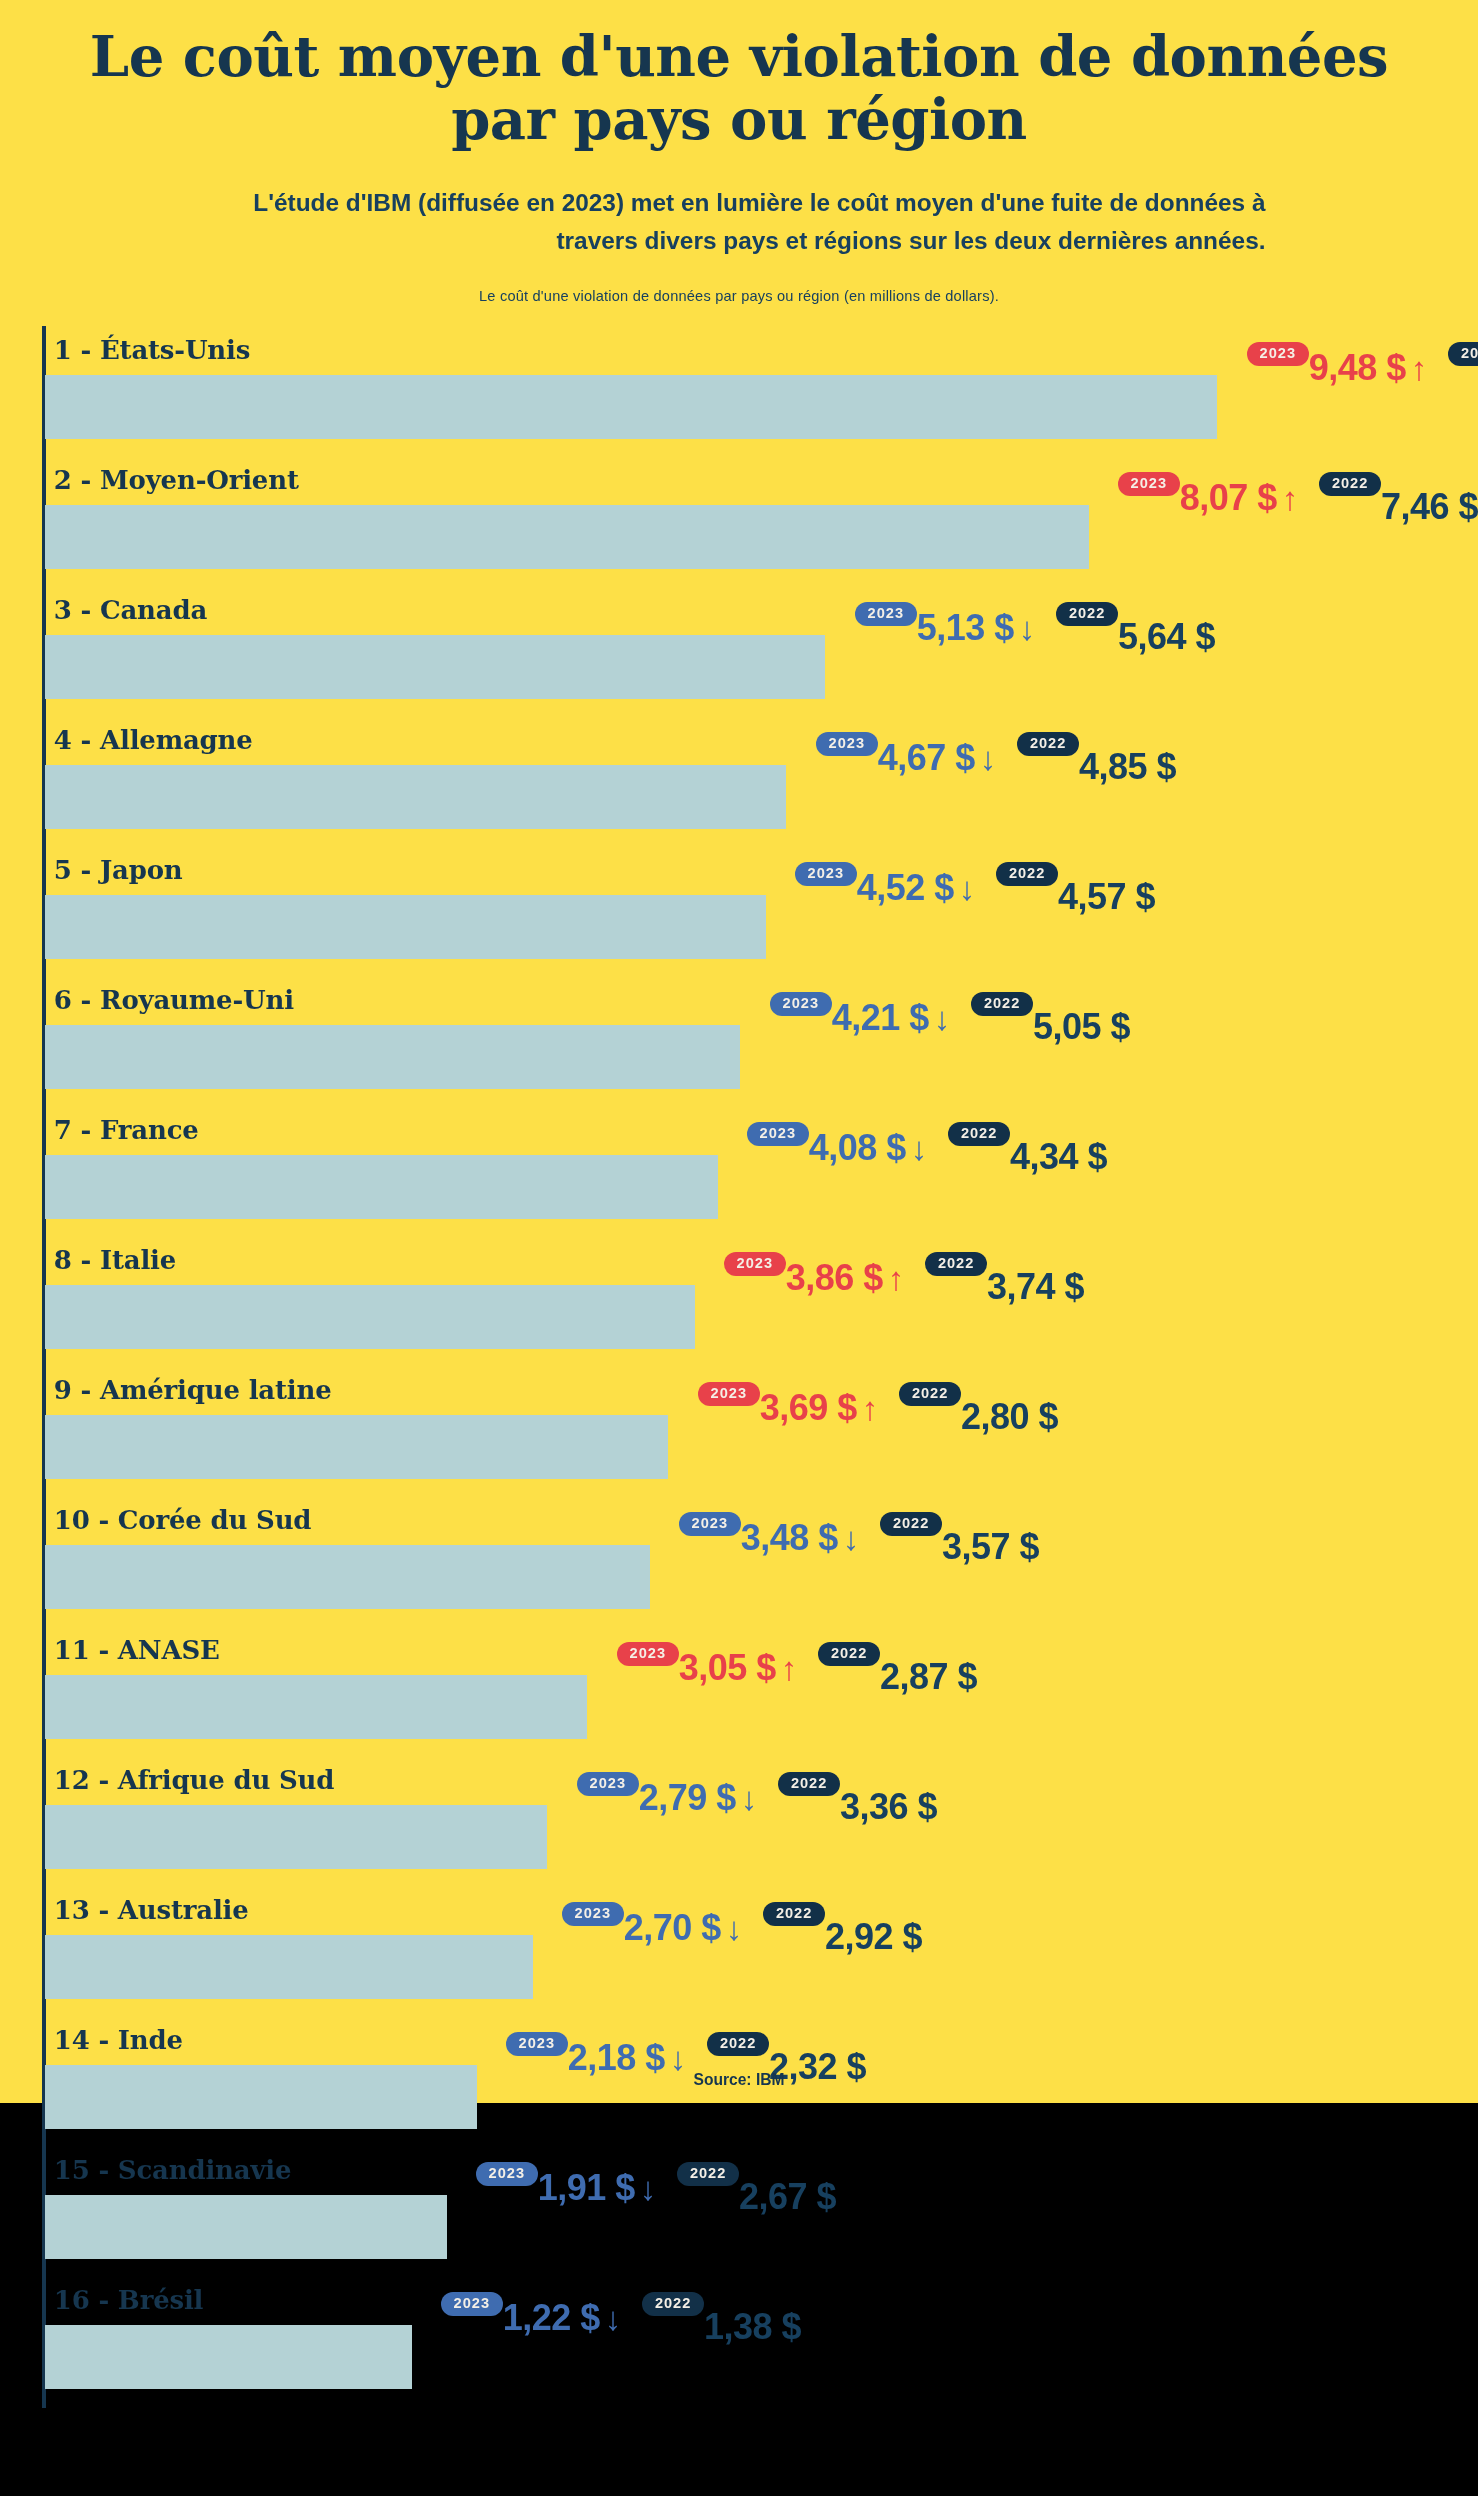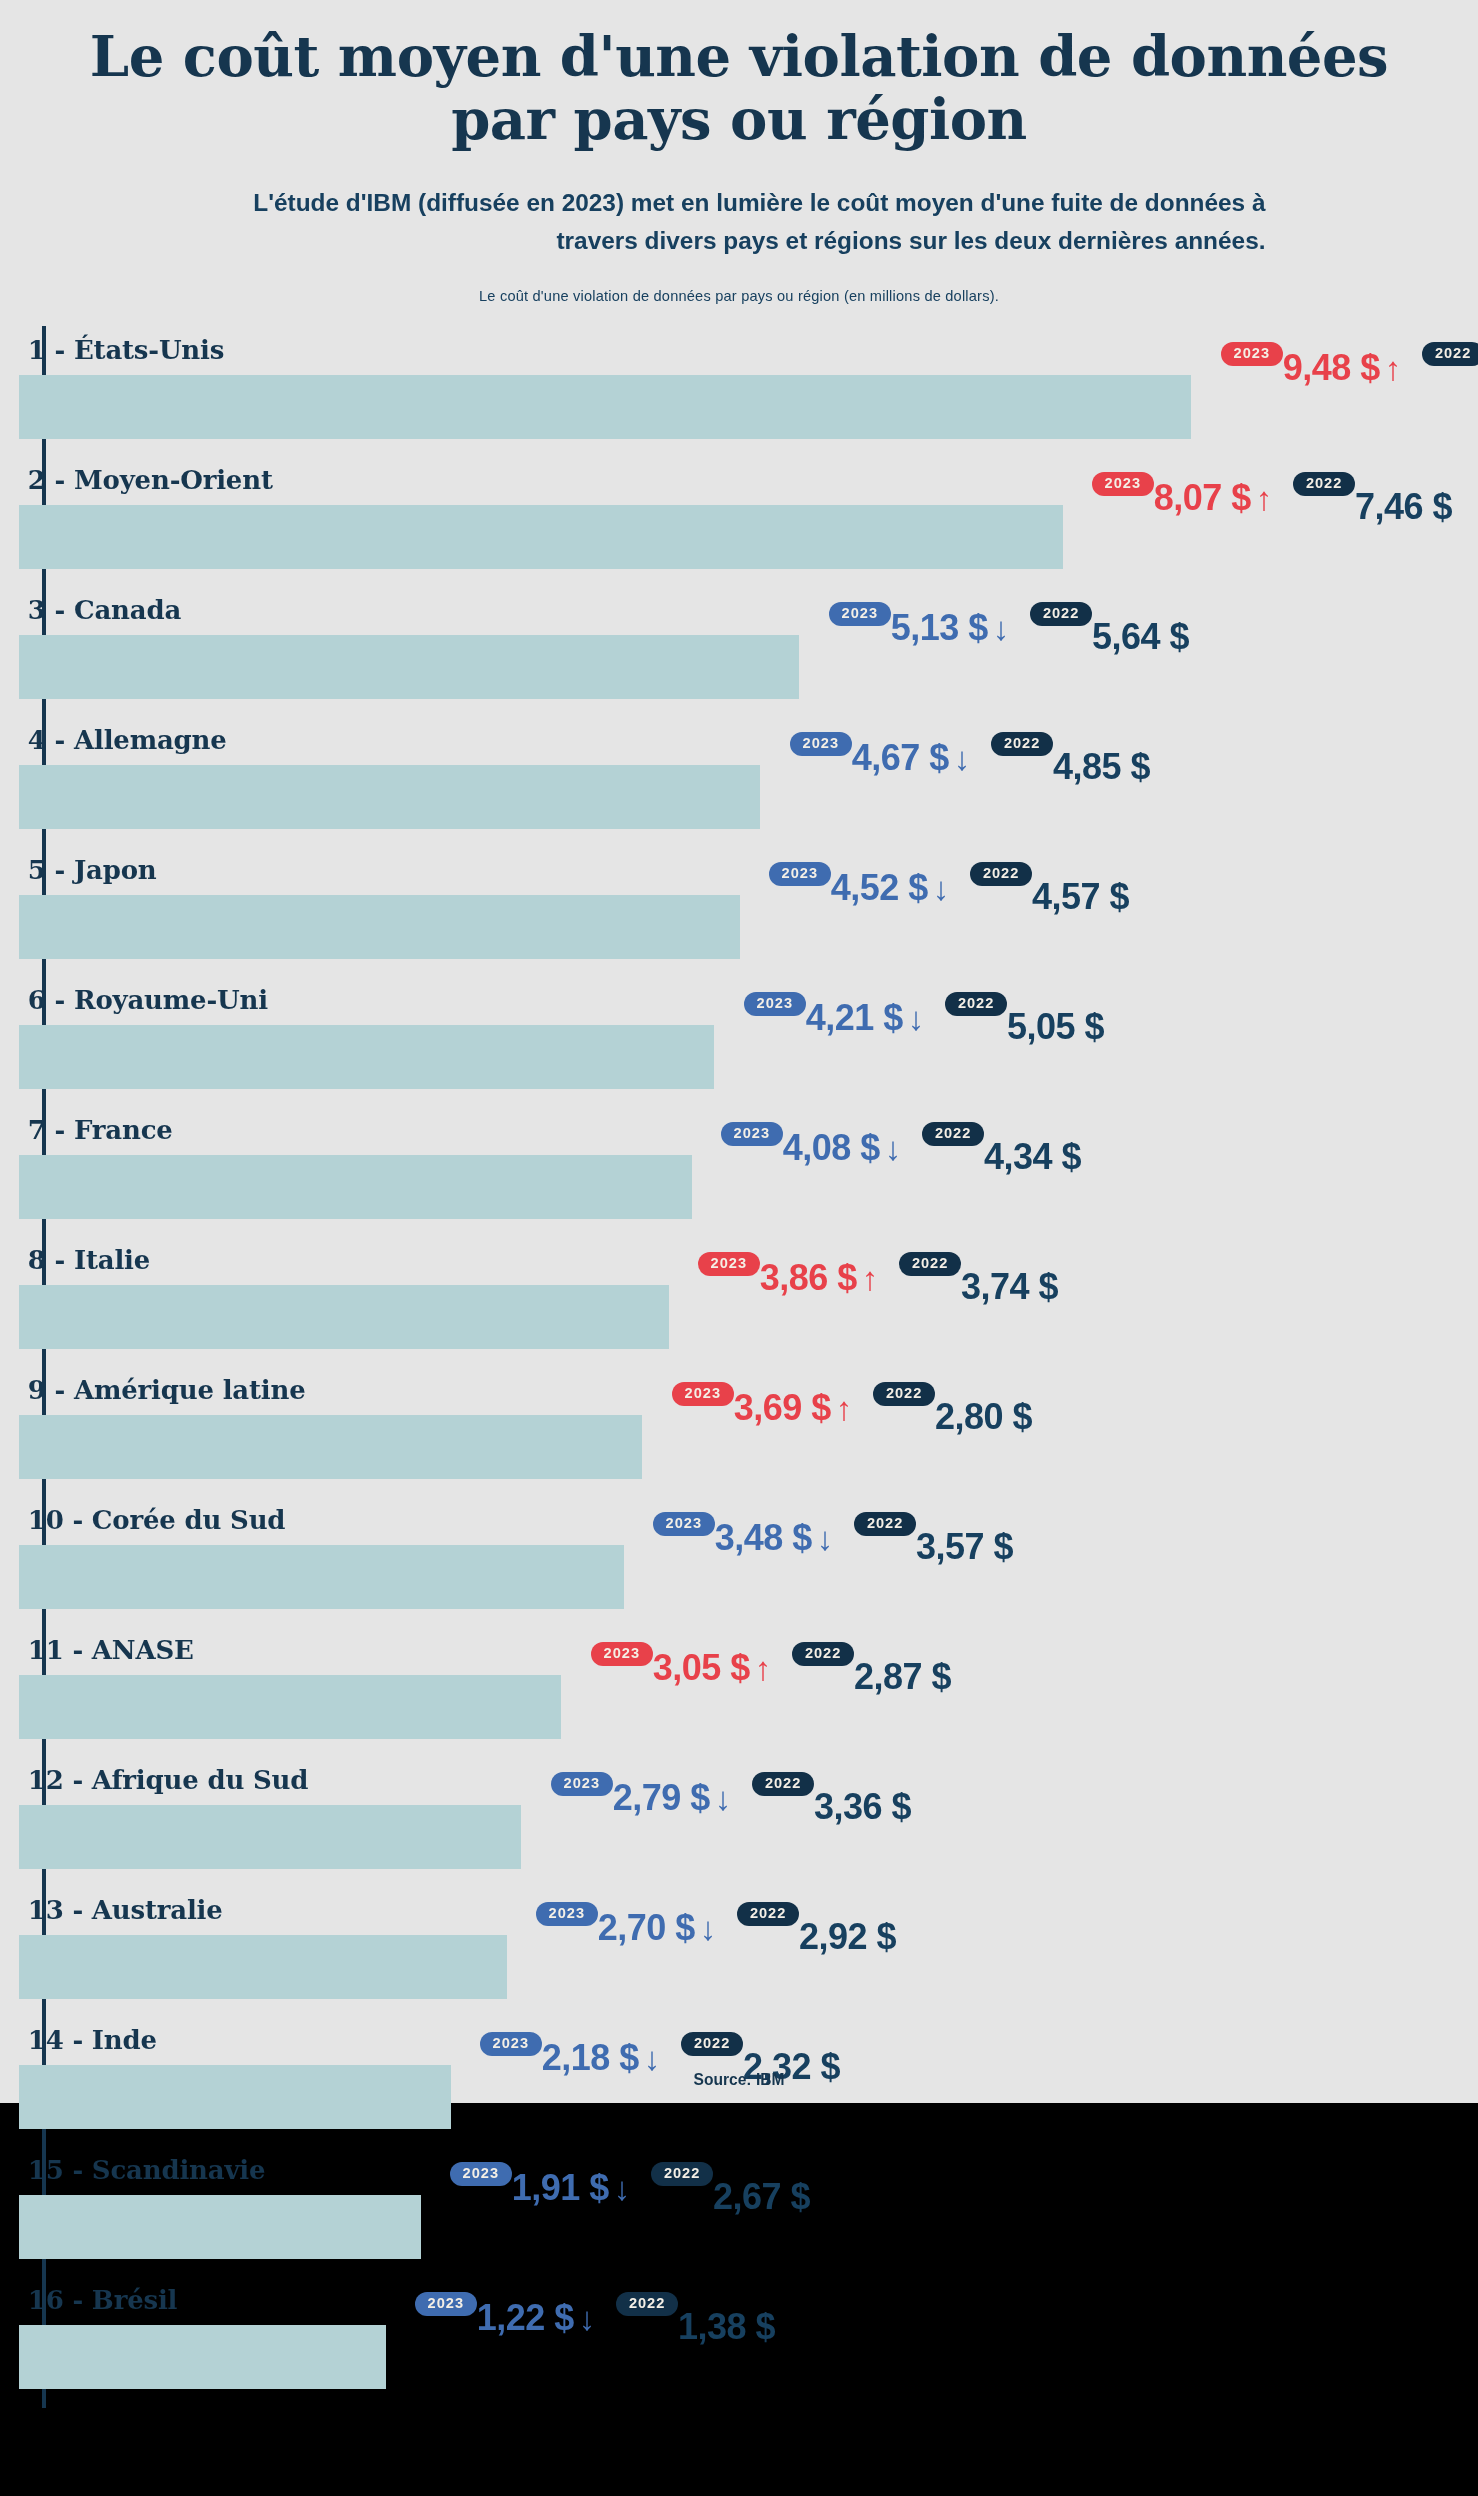--- a/index.html
+++ b/index.html
@@ -14,21 +14,21 @@
     overflow: hidden;
     font-family: "Liberation Sans", sans-serif;
     color: #14344f;
     position: relative;
   }
 
   .page {
     width: 1478px;
     height: 2103px;
     position: relative;
-    background: #e5e5e5;
+    background: #fde047;
   }
 
   
   .header {
     padding-top: 7.8px;
     text-align: center;
   }
   .title {
     font-family: "DejaVu Serif", "Liberation Serif", serif;
     font-weight: bold;
@@ -55,21 +55,21 @@
     font-size: 14.6px;
     color: #17405f;
     margin: 29px auto 0 auto;
     letter-spacing: 0.2px;
   }
 
   
   .chart {
     position: relative;
     margin-top: 21.5px;
-    padding-left: 19px;
+    padding-left: 45px;
     height: 2087px;
   }
   .axis-line {
     position: absolute;
     left: 42px;
     top: 0px;
     width: 3.9px;
     height: 2082px;
     background: #16364f;
   }

